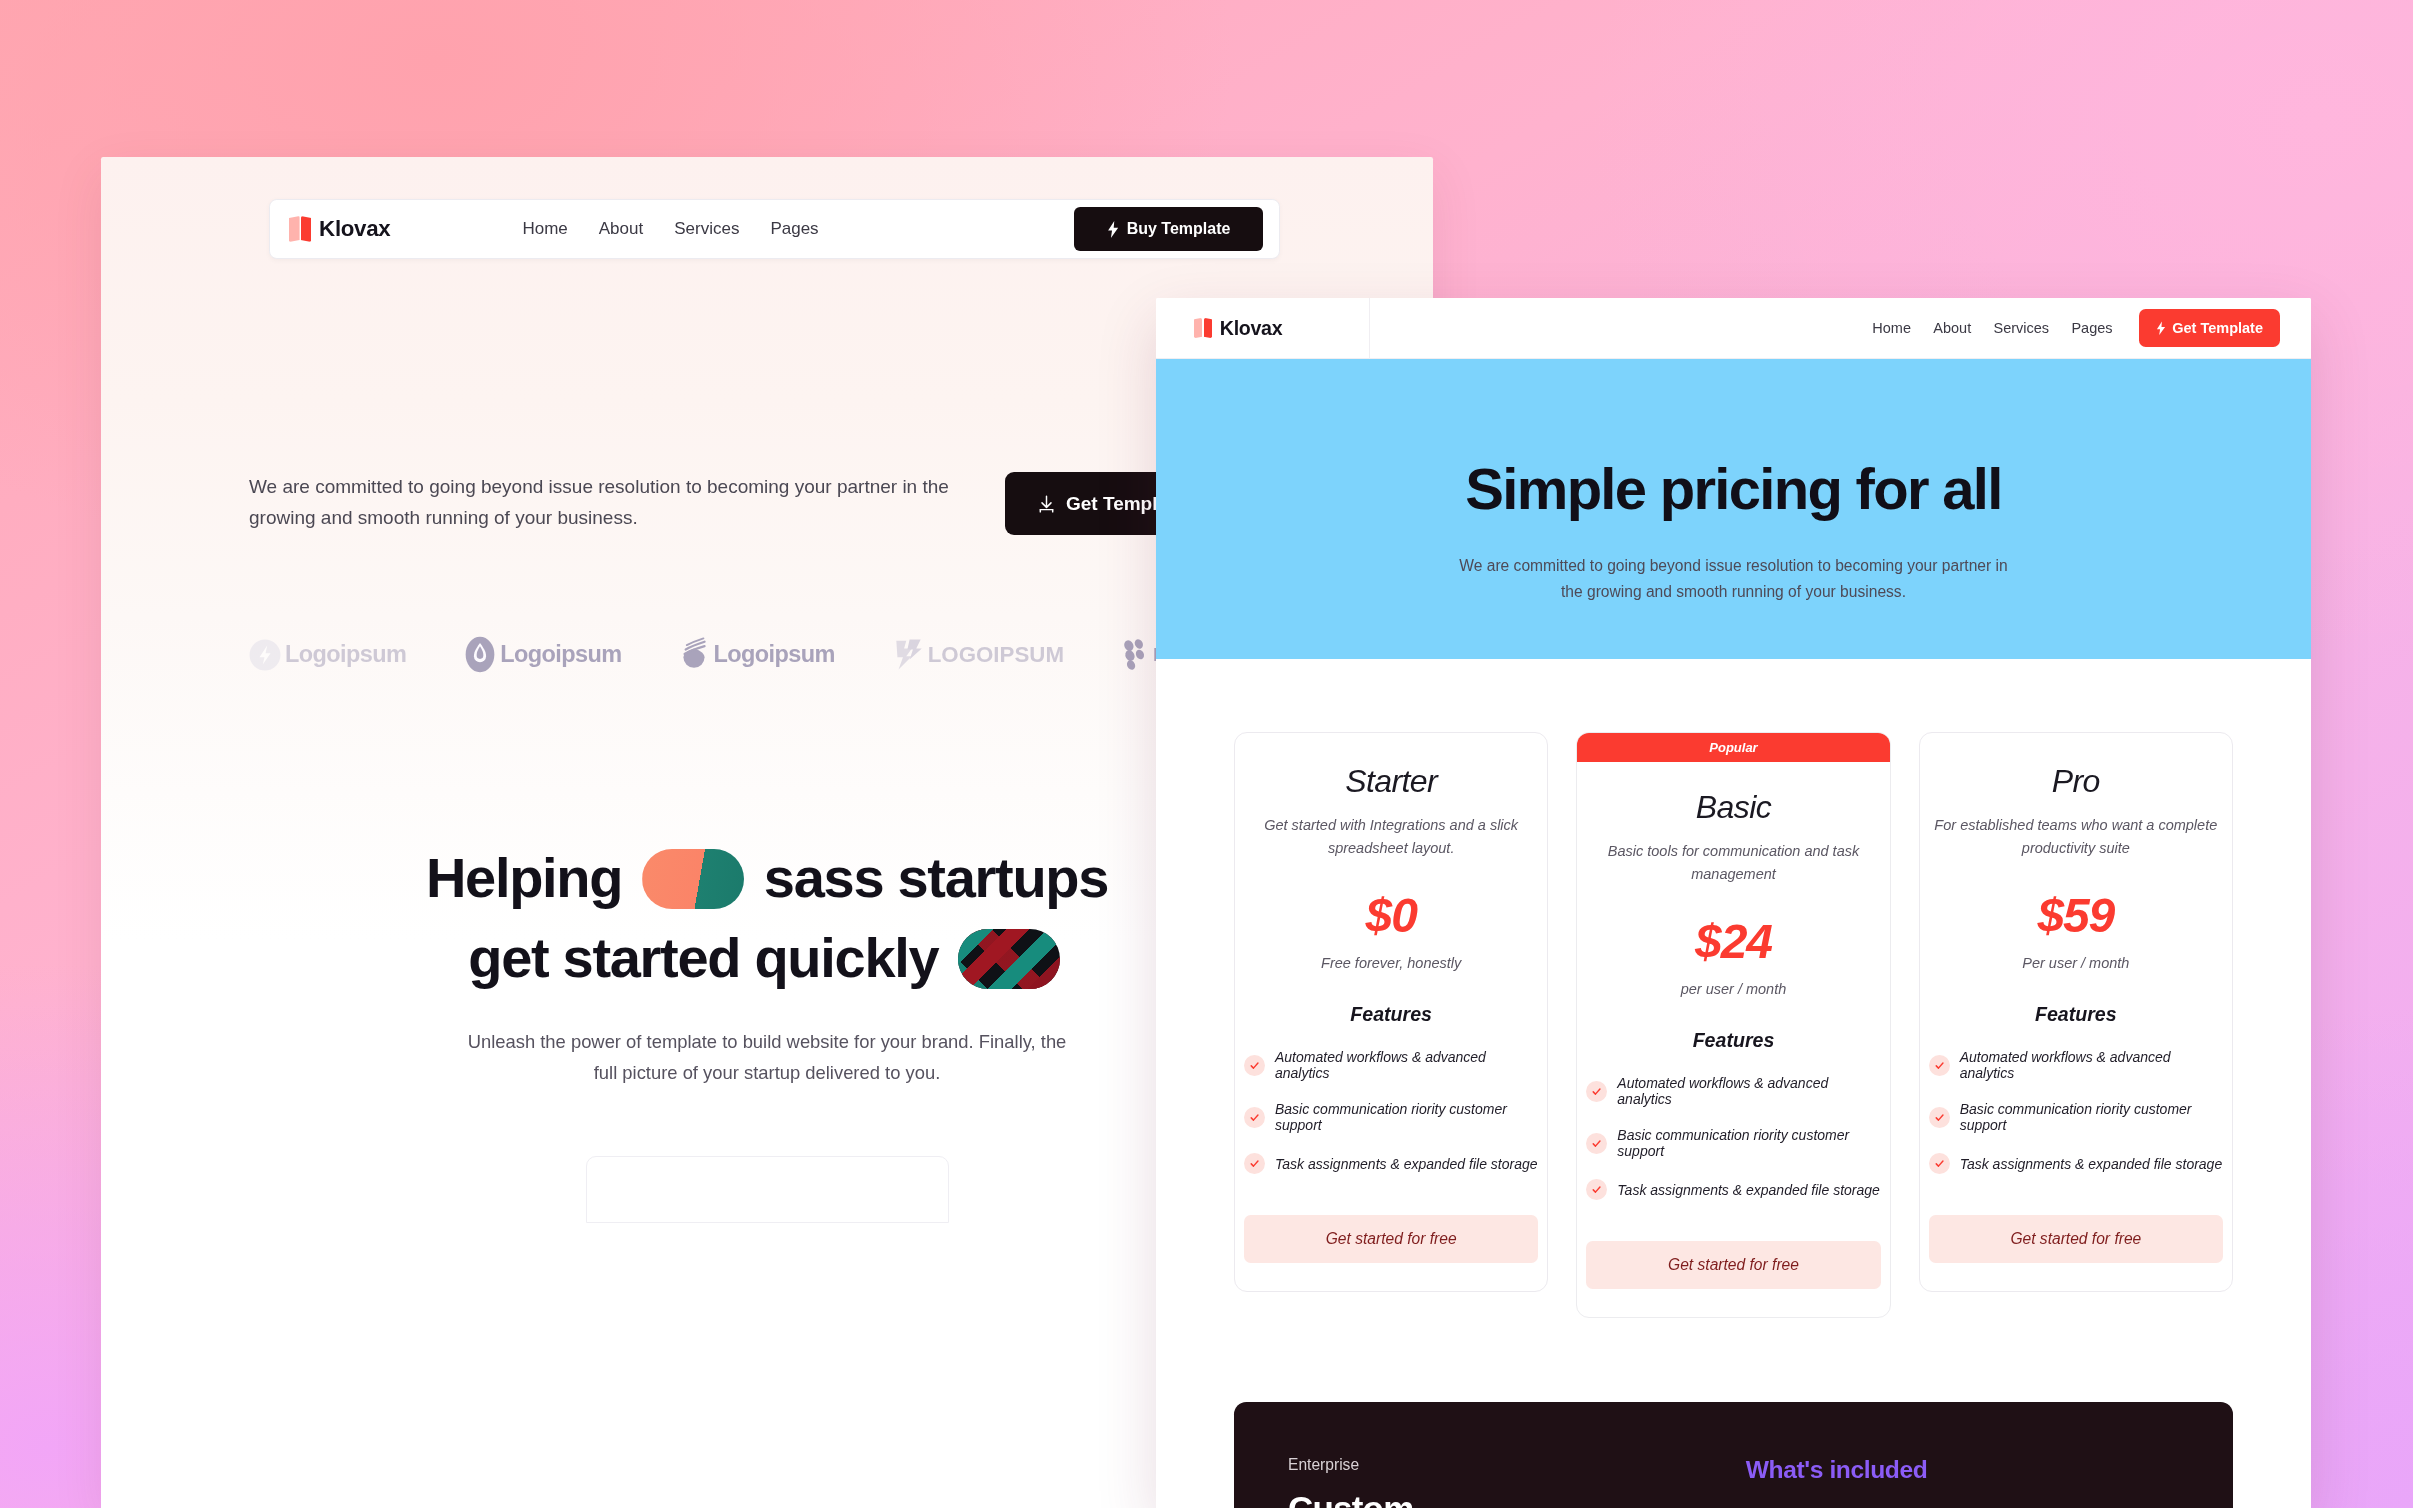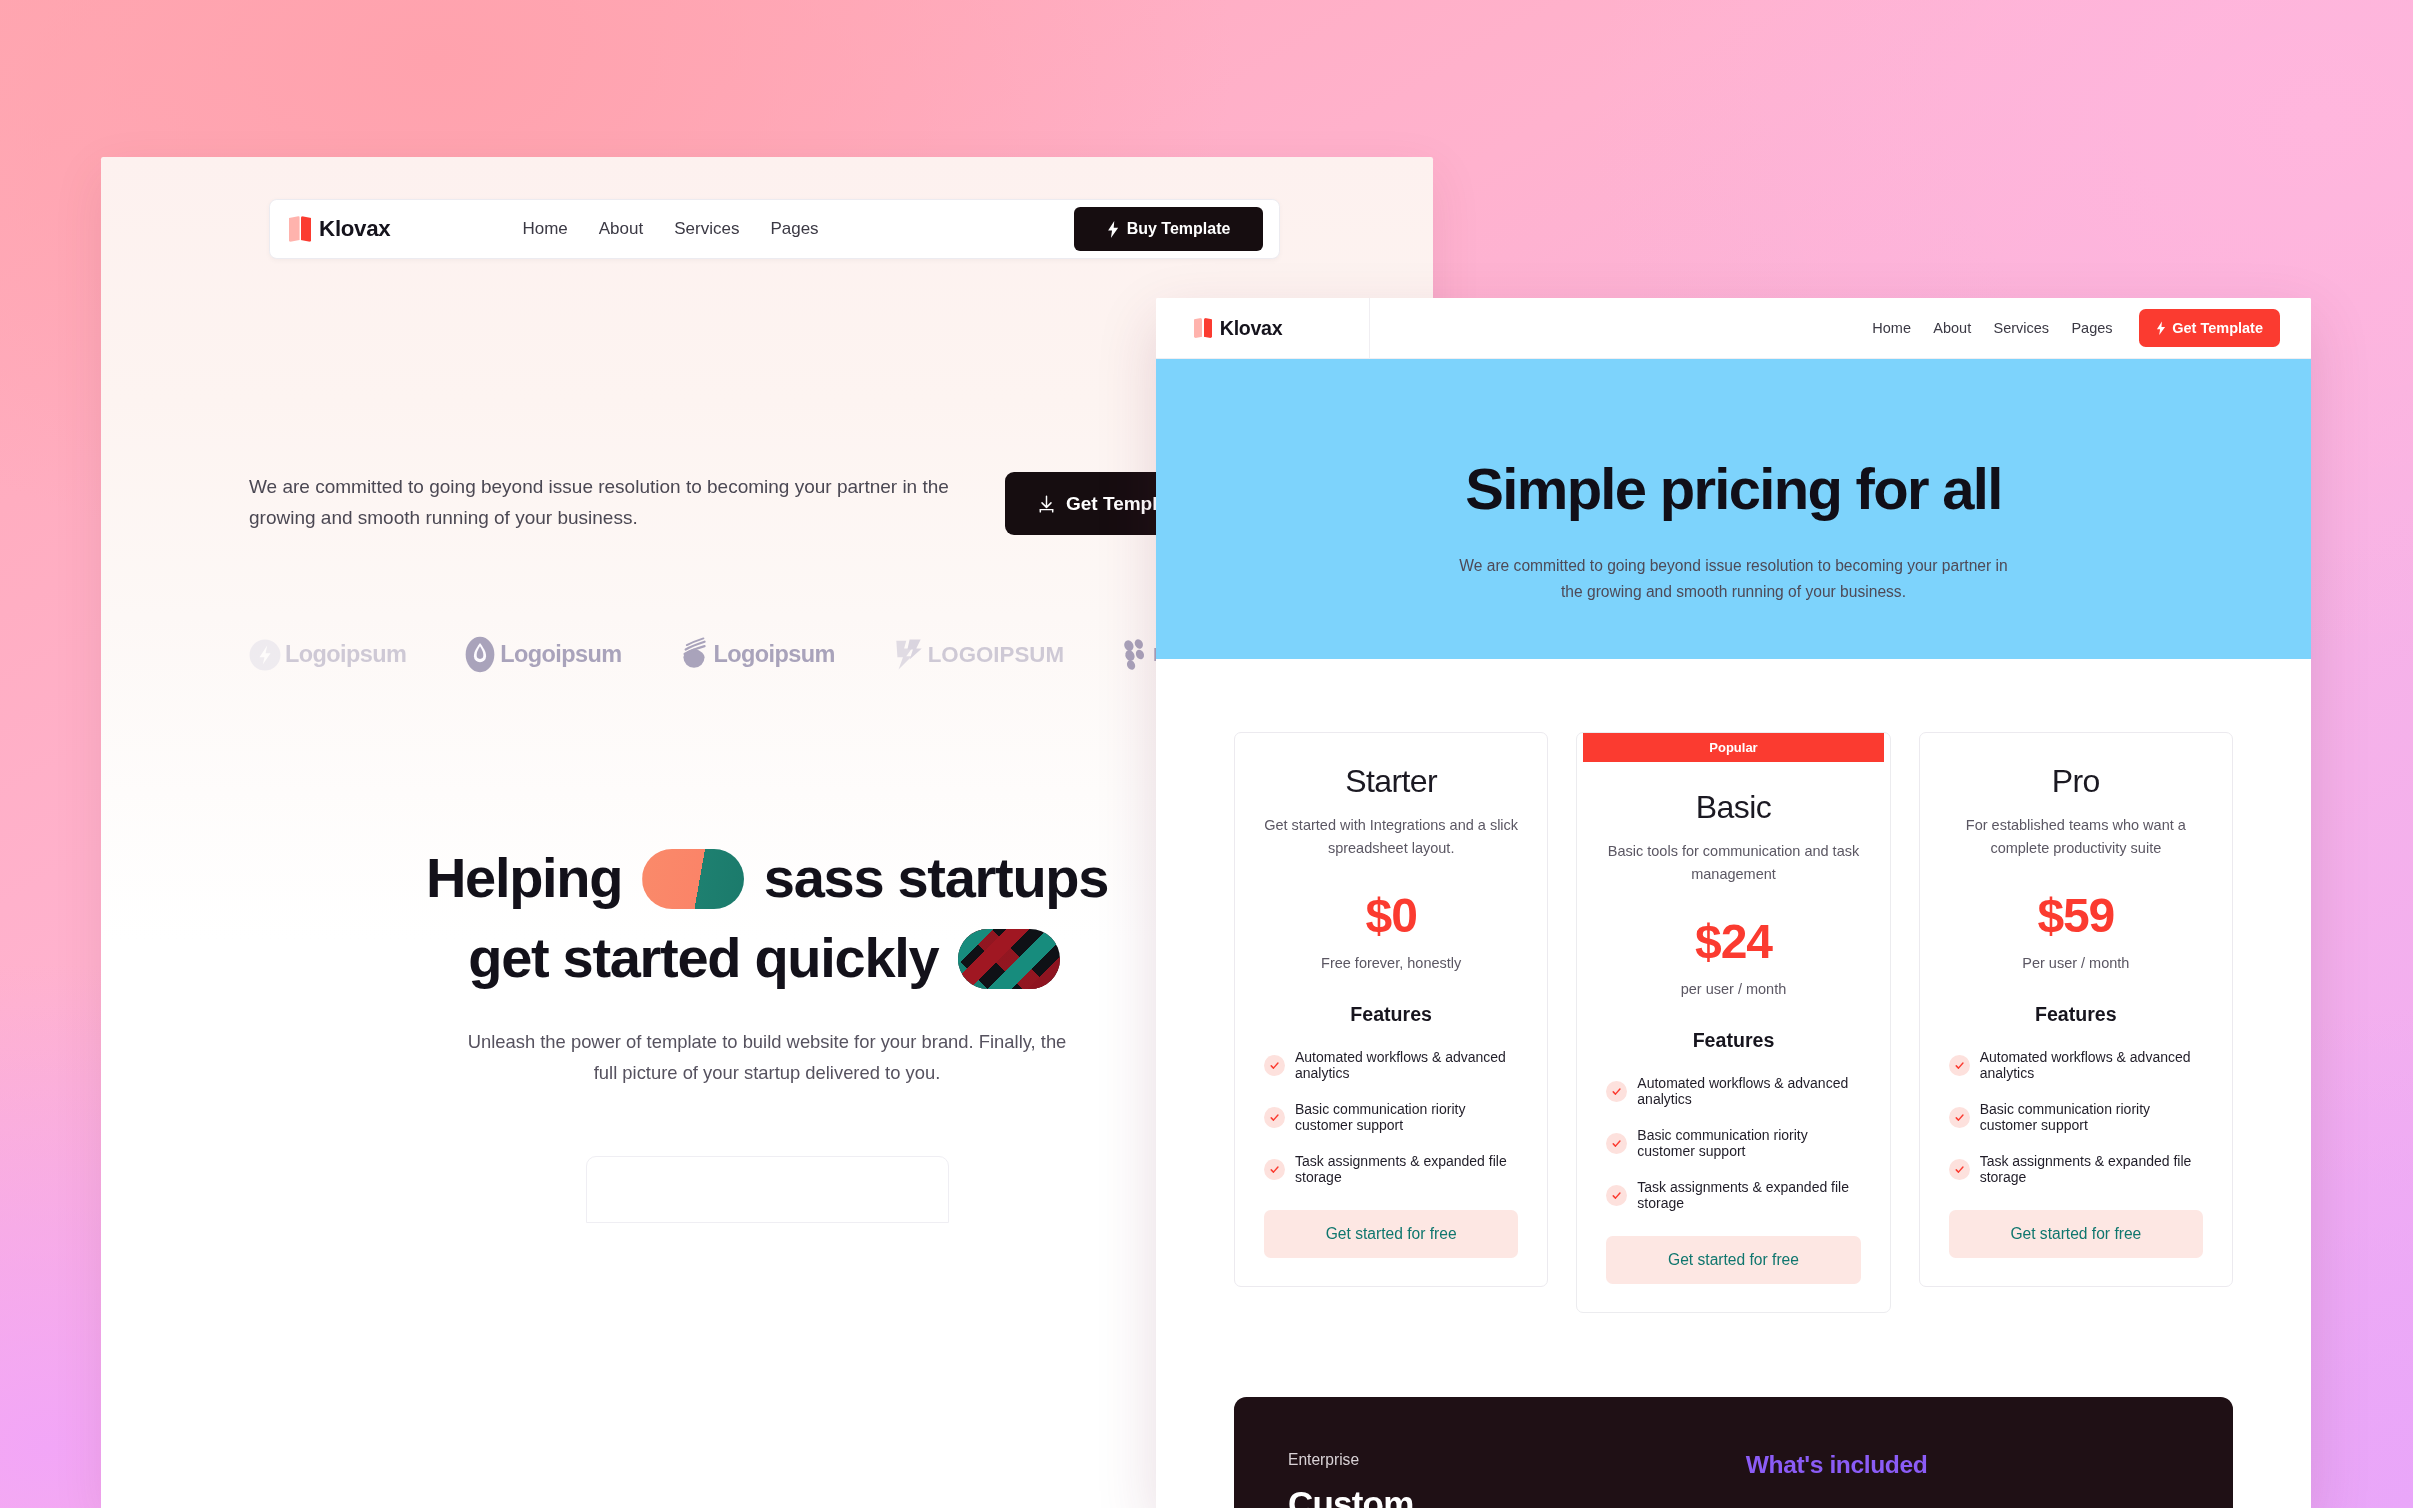--- a/index.html
+++ b/index.html
@@ -211,25 +211,26 @@
   }
 
   .plans {
     display: flex; gap: 28px;
     padding: 73px 78px 0;
     align-items: flex-start;
   }
   .plan {
     flex: 1;
     border: 0.6px solid #eceaef;
-    border-radius: 7px;
+    border-radius: 13px;
     background: #fff;
-    padding: 30px 29px 28px;
+    padding: 30px 9px 28px;
     text-align: center;
     overflow: hidden;
+    font-style: italic;
   }
   .plan.featured { padding-top: 0; border-color: #ececef; }
   .popular-bar {
     margin: 0 -23.5px 0;
     background: #fb3b30; color: #fff;
     height: 29px; display: flex; align-items: center; justify-content: center;
     font-size: 13px; font-weight: 700;
   }
   .plan.featured .plan-inner { padding-top: 27px; }
   .plan h3 { font-size: 32px; font-weight: 500; color: #1b1922; letter-spacing: -0.6px; }
@@ -244,22 +245,22 @@
   .feat {
     display: flex; align-items: center; gap: 10px;
     font-size: 14px; color: #201d28; text-align: left;
   }
   .chk {
     width: 21px; height: 21px; border-radius: 50%;
     background: #fde1dd; flex: none;
     display: flex; align-items: center; justify-content: center;
   }
   .btn-free {
-    margin-top: 25px;
-    background: #fde7e3; color: #0f766e;
+    margin-top: 41px;
+    background: #fde7e3; color: #7f1d1d;
     border-radius: 6.7px; height: 48px;
     display: flex; align-items: center; justify-content: center;
     font-size: 15.6px;
   }
 
   
   .enterprise {
     margin: 84px 78px 0;
     background: #1f1015;
     border-radius: 12.3px;

